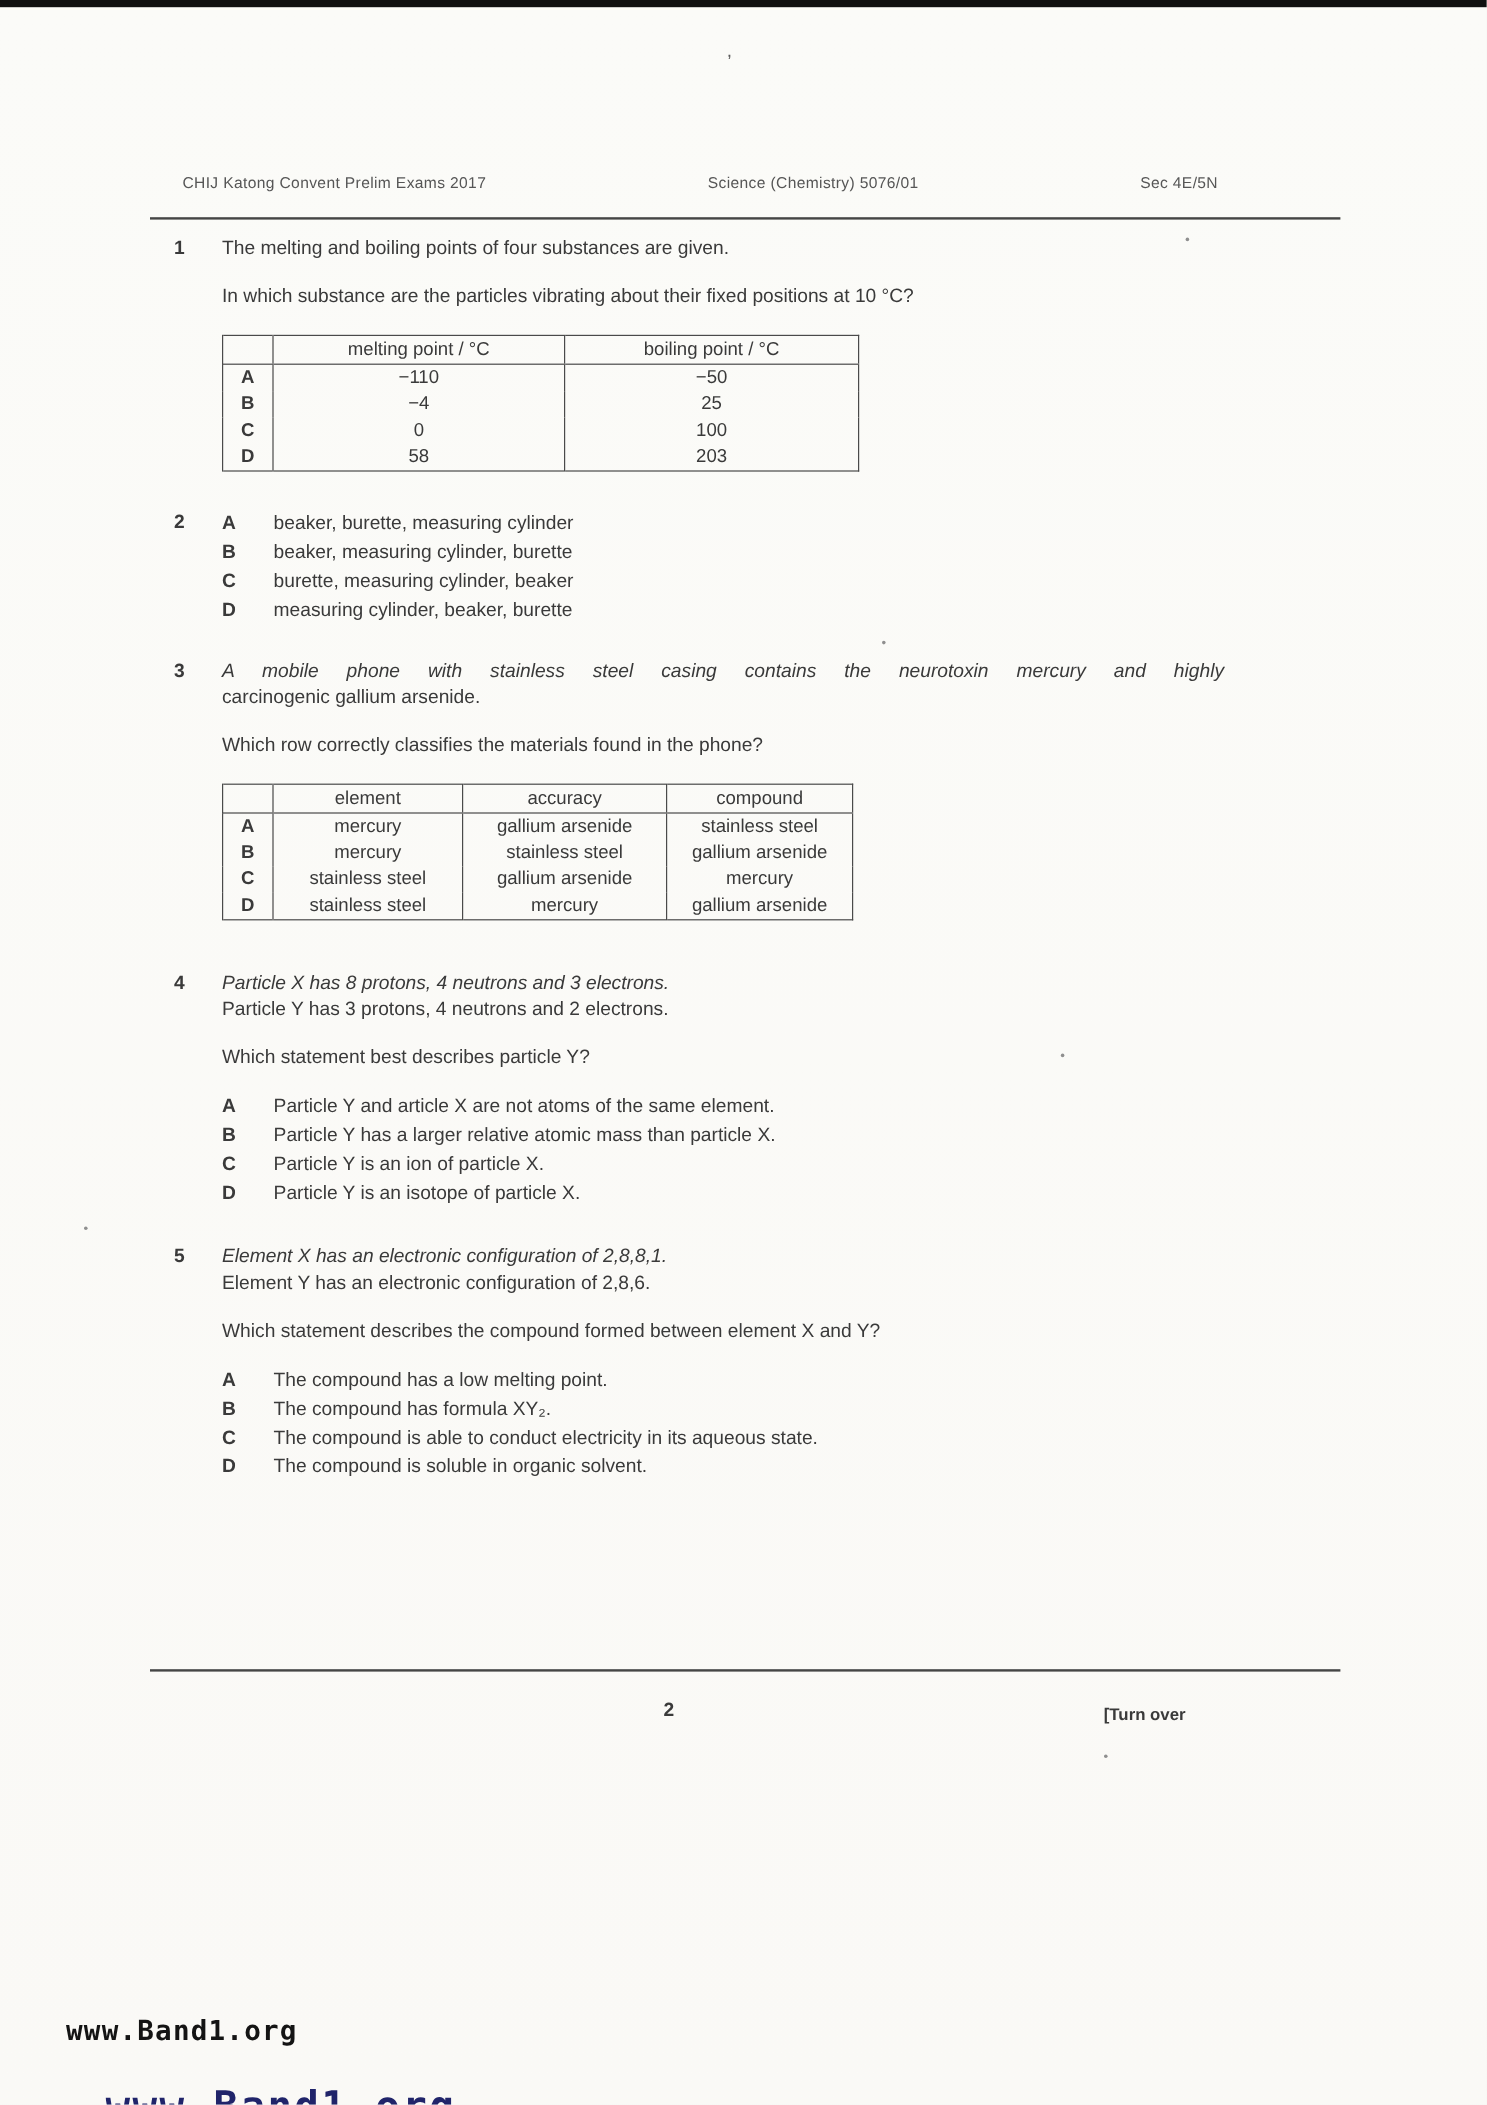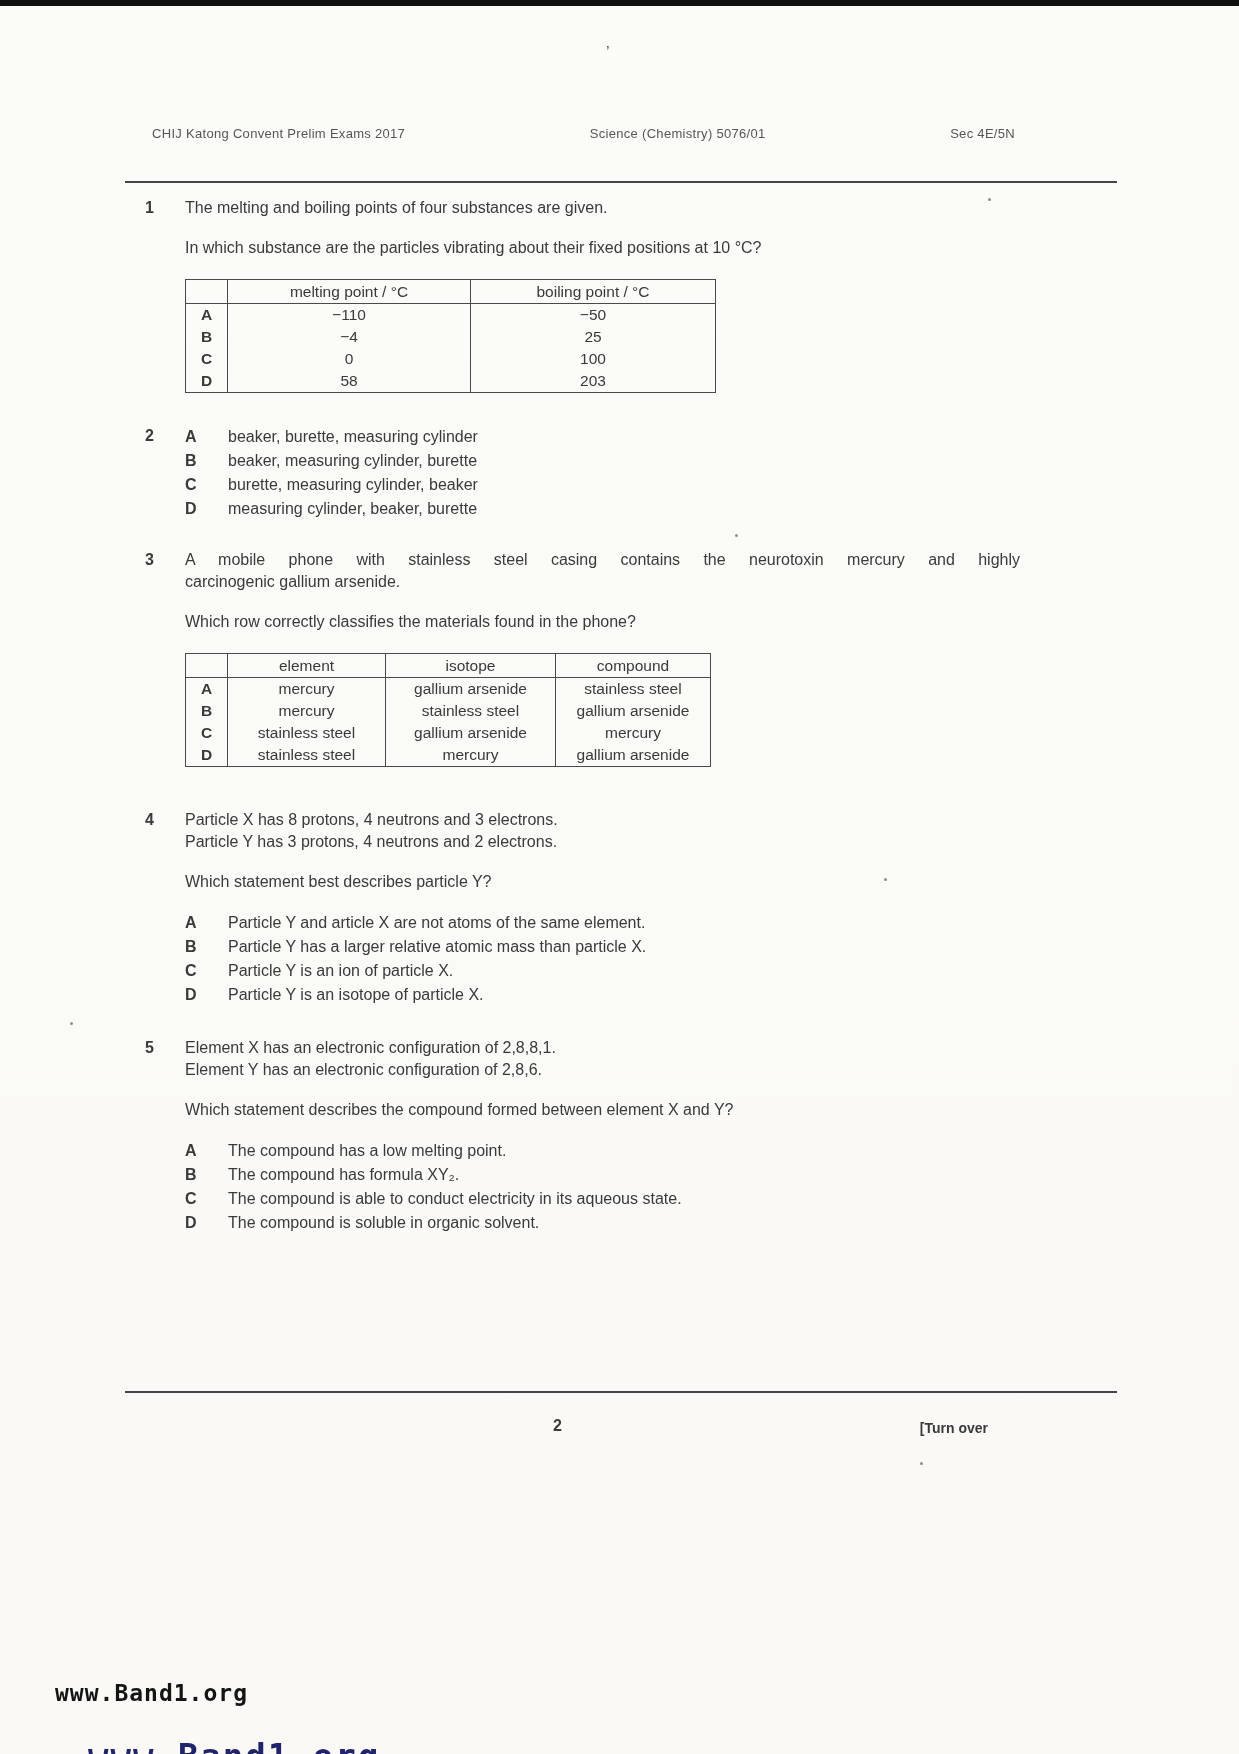--- a/index.html
+++ b/index.html
@@ -13,42 +13,42 @@
     position: relative;
     width: 1239px; height: 1754px;
     background: linear-gradient(180deg, #fbfbf8 0%, #faf9f6 100%);
     overflow: hidden;
   }
   .top-edge {
     position: absolute; top: 0; left: 0;
     width: 100%; height: 6px; background: #101010;
   }
   .exam-header {
-    position: absolute; top: 126px; left: 152px; width: 863px;
+    position: absolute; top: 145px; left: 152px; width: 863px;
     display: flex; justify-content: space-between;
     font-size: 13px; color: #565656; letter-spacing: 0.3px;
   }
   .rule {
     position: absolute; left: 125px; width: 992px; height: 2px;
     background: #454545;
   }
   .rule-top { top: 181px; }
   .rule-bottom { top: 1391px; }
   .main {
     position: absolute; top: 197px; left: 145px; width: 875px;
     font-size: 16px;
   }
   .q { display: grid; grid-template-columns: 40px 1fr; }
   .q1 { margin-bottom: 32px; }
   .q2 { margin-bottom: 28px; }
   .q3 { margin-bottom: 42px; }
   .q4 { margin-bottom: 30px; }
   .qnum { font-weight: bold; font-size: 16px; line-height: 22px; }
   .qpara { margin: 0 0 18px 0; line-height: 22px; }
-  .qpara.tight { margin-bottom: 0; }
+  .qpara.tight { margin-bottom: 0; font-style: italic; }
   .qpara.last-tight { margin-bottom: 18px; }
   .stretch { text-align: justify; text-align-last: justify; }
   .opt { display: grid; grid-template-columns: 43px 1fr; line-height: 24px; }
   .opt-letter { font-weight: bold; }
   .qtable { border-collapse: collapse; border: 1.5px solid #4a4a4a; margin-top: 20px; }
   .qtable th, .qtable td {
     border-left: 1.5px solid #4a4a4a;
     height: 22px; text-align: center;
     font-size: 15.5px; font-weight: normal; padding: 0 8px;
   }
@@ -179,21 +179,21 @@
           <colgroup>
               <col style="width:42px">
               <col style="width:158px">
               <col style="width:170px">
               <col style="width:155px">
             </colgroup>
           <tbody>
               <tr class="hdr">
             <th class="lab"></th>
             <th>element</th>
-            <th>isotope</th>
+            <th>accuracy</th>
             <th>compound</th>
           </tr>
           <tr>
             <td class="lab">A</td>
             <td>mercury</td>
             <td>gallium arsenide</td>
             <td>stainless steel</td>
           </tr>
           <tr>
             <td class="lab">B</td>

